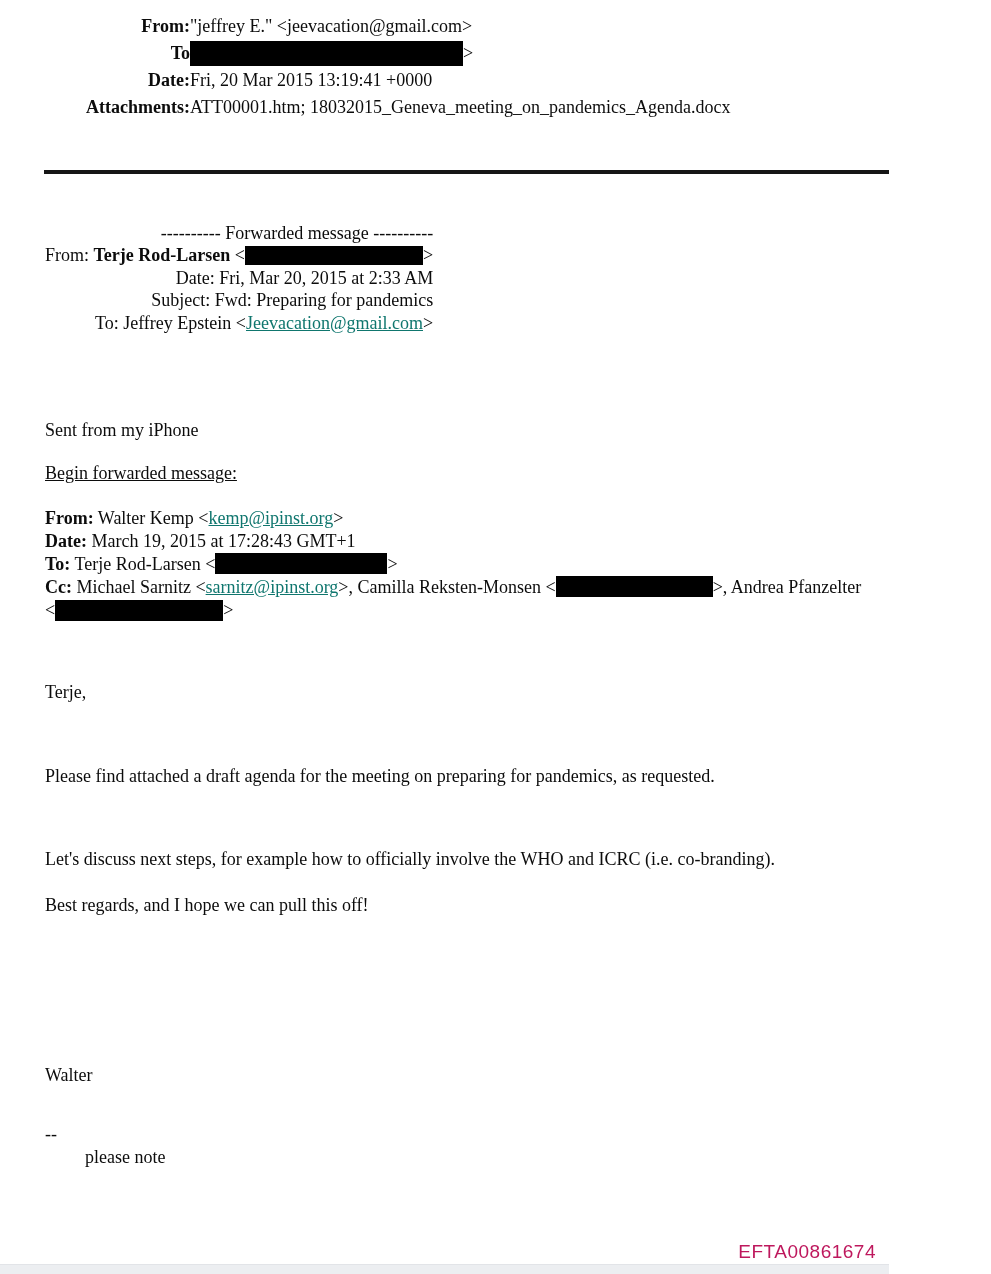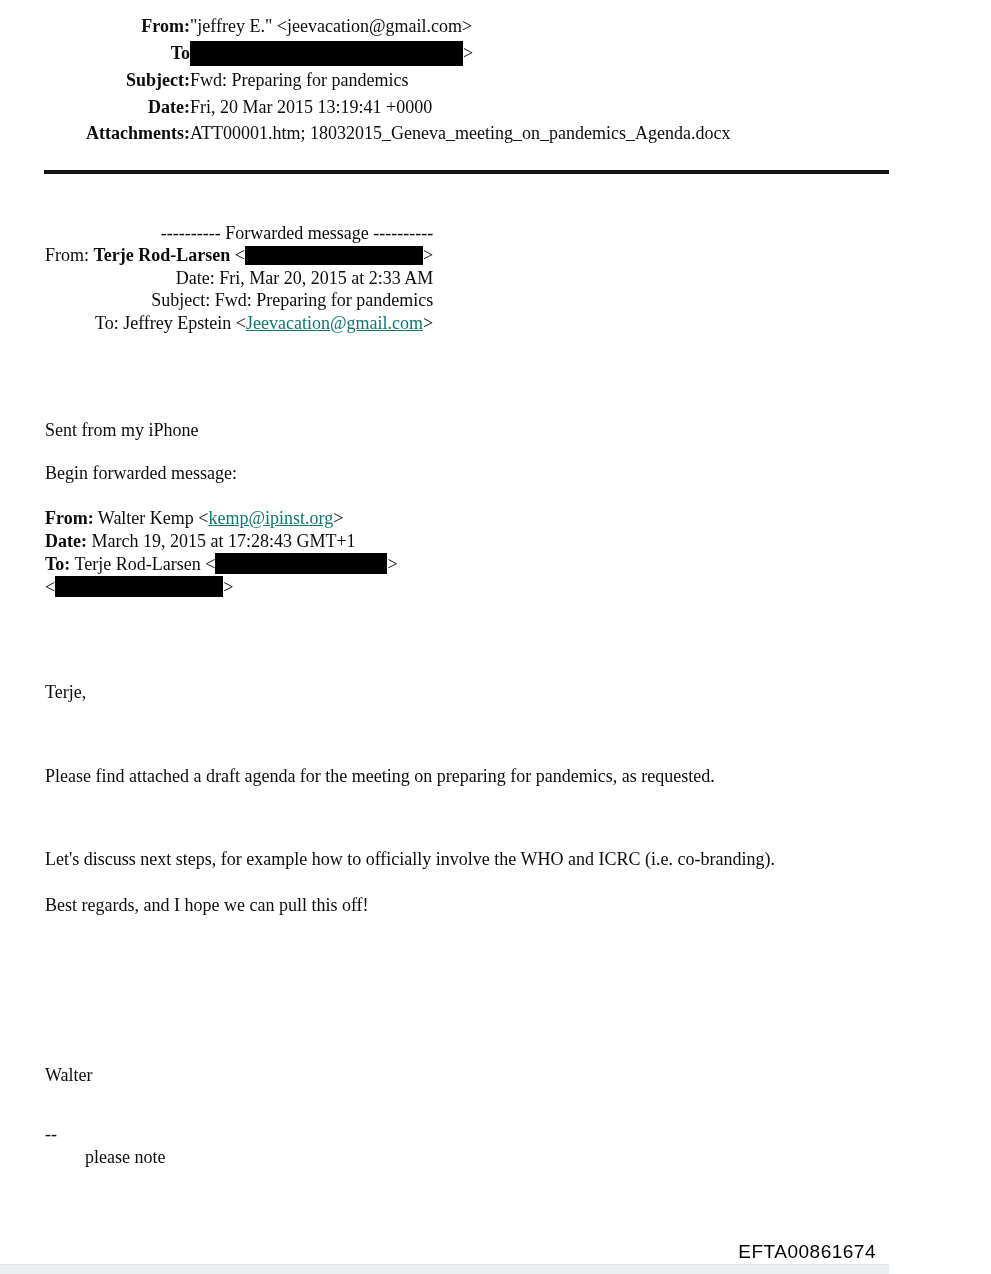--- a/index.html
+++ b/index.html
@@ -51,21 +51,21 @@
     top: 170px;
     left: 44px;
     width: 882px;
     height: 4px;
     background: #161616;
   }
   
   .abs { position: absolute; left: 45px; white-space: nowrap; }
   .fwd1 { top: 222px; line-height: 22.4px; text-align: right; }
   .sent { top: 420px; }
-  .begin { top: 463px; }
+  .begin { top: 463px; text-decoration: underline; }
   .fwd2 { top: 507px; line-height: 22.8px; }
   .bold { font-weight: bold; }
   a.maillink, .maillink {
     color: #0f766e;
     text-decoration: underline;
     cursor: pointer;
   }
   .p-terje  { top: 682px; }
   .p-para1  { top: 766px; }
   .p-para2  { top: 849px; }
@@ -73,21 +73,21 @@
   .p-walter { top: 1017px; margin-top: 48px; }
   .p-dashes { top: 1124px; }
   .p-note   { top: 1147px; left: 85px; }
   
   .stamp {
     position: absolute;
     top: 1241px;
     right: 13px;
     font-family: "Liberation Sans", sans-serif;
     font-size: 19px;
-    color: #000000;
+    color: #be185d;
     letter-spacing: 0.5px;
   }
   .bottom-strip {
     position: absolute;
     left: 0;
     bottom: 0;
     width: 100%;
     height: 9px;
     background: #eceef1;
     border-top: 1px solid #e2e4e8;
@@ -100,24 +100,20 @@
 
   <table class="hdr-table">
     <tbody>
         <tr>
       <td class="hdr-label">From:</td>
       <td class="hdr-value">"jeffrey E." &lt;jeevacation@gmail.com&gt;</td>
     </tr>
     <tr>
       <td class="hdr-label">To</td>
       <td class="hdr-value"><span class="redact r-hdr-to"></span><span>&gt;</span></td>
-    </tr>
-    <tr>
-      <td class="hdr-label">Subject:</td>
-      <td class="hdr-value">Fwd: Preparing for pandemics</td>
     </tr>
     <tr>
       <td class="hdr-label">Date:</td>
       <td class="hdr-value">Fri, 20 Mar 2015 13:19:41 +0000</td>
     </tr>
     <tr>
       <td class="hdr-label">Attachments:</td>
       <td class="hdr-value">ATT00001.htm; 18032015_Geneva_meeting_on_pandemics_Agenda.docx</td>
     </tr>
   </tbody>
@@ -133,20 +129,21 @@
     <div><span>To: Jeffrey Epstein &lt;</span><a class="maillink">Jeevacation@gmail.com</a><span>&gt;</span></div>
   </div>
 
   <div class="abs sent">Sent from my iPhone</div>
   <div class="abs begin">Begin forwarded message:</div>
 
   <div class="abs fwd2">
     <div><span class="bold">From:</span><span> Walter Kemp &lt;</span><a class="maillink">kemp@ipinst.org</a><span>&gt;</span></div>
     <div><span class="bold">Date:</span><span> March 19, 2015 at 17:28:43 GMT+1</span></div>
     <div><span class="bold">To:</span><span> Terje Rod-Larsen &lt;</span><span class="redact r-fwd2-to"></span><span>&gt;</span></div>
+    <div><span class="bold">Cc:</span><span> Michael Sarnitz &lt;</span><a class="maillink">sarnitz@ipinst.org</a><span>&gt;, Camilla Reksten-Monsen &lt;</span><span class="redact r-cc1"></span><span>&gt;, Andrea Pfanzelter</span></div>
     <div><span>&lt;</span><span class="redact r-cc2"></span><span>&gt;</span></div>
   </div>
 
   <div class="abs p-terje">Terje,</div>
   <div class="abs p-para1">Please find attached a draft agenda for the meeting on preparing for pandemics, as requested.</div>
   <div class="abs p-para2">Let's discuss next steps, for example how to officially involve the WHO and ICRC (i.e. co-branding).</div>
   <div class="abs p-para3">Best regards, and I hope we can pull this off!</div>
   <div class="abs p-walter">Walter</div>
   <div class="abs p-dashes">--</div>
   <div class="abs p-note">please note</div>

